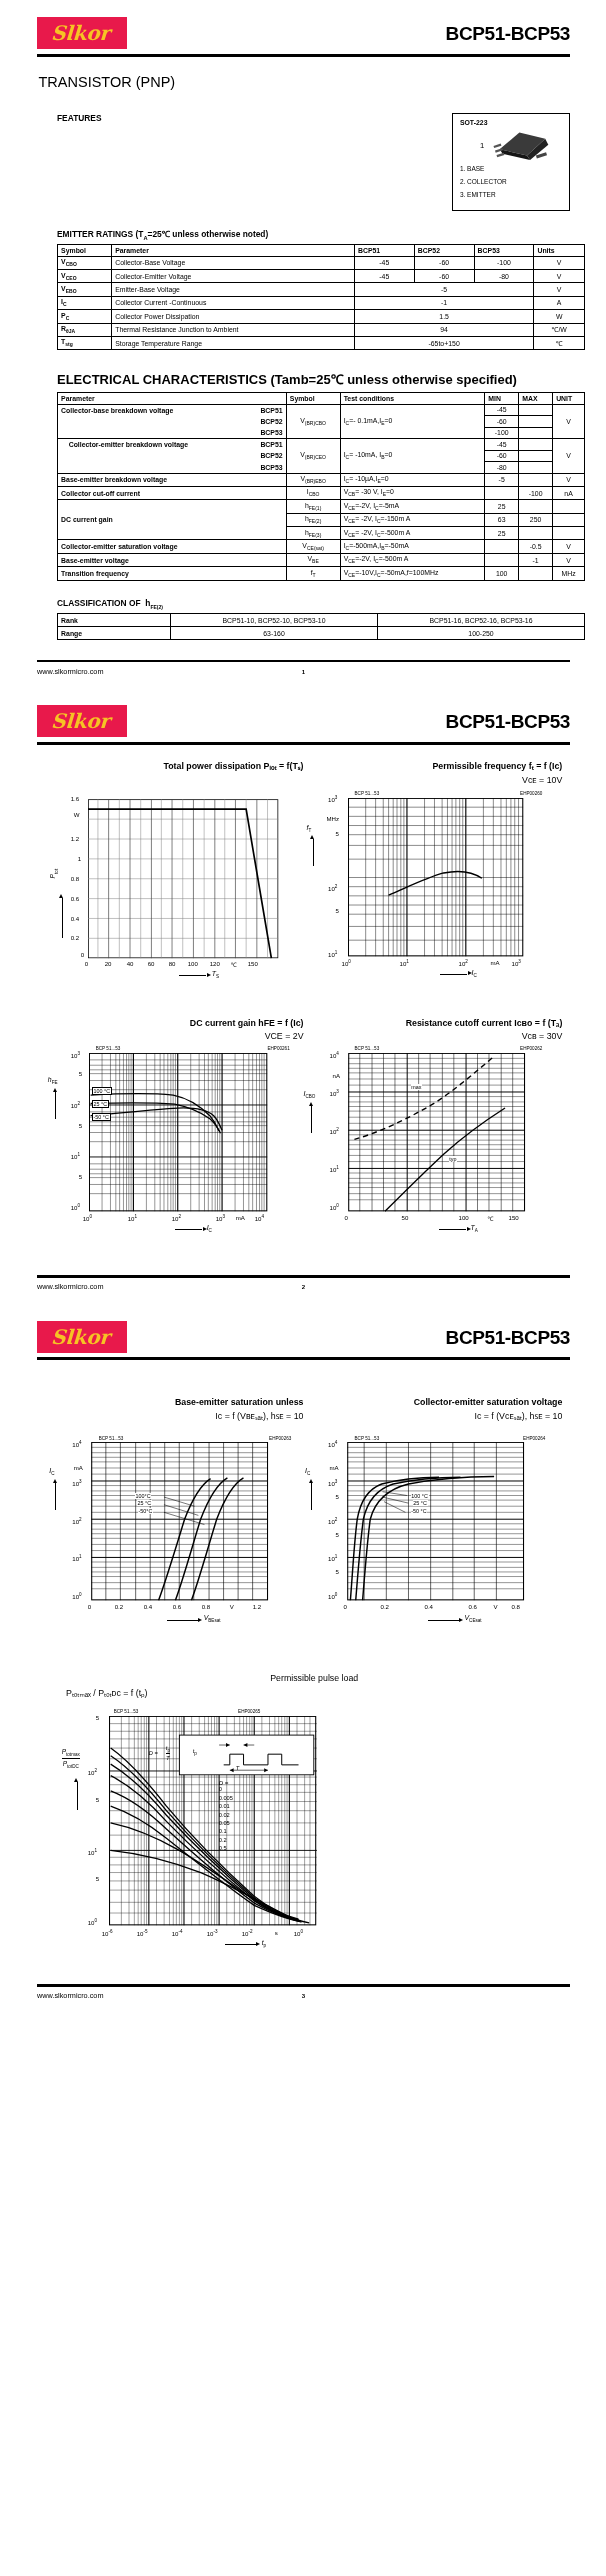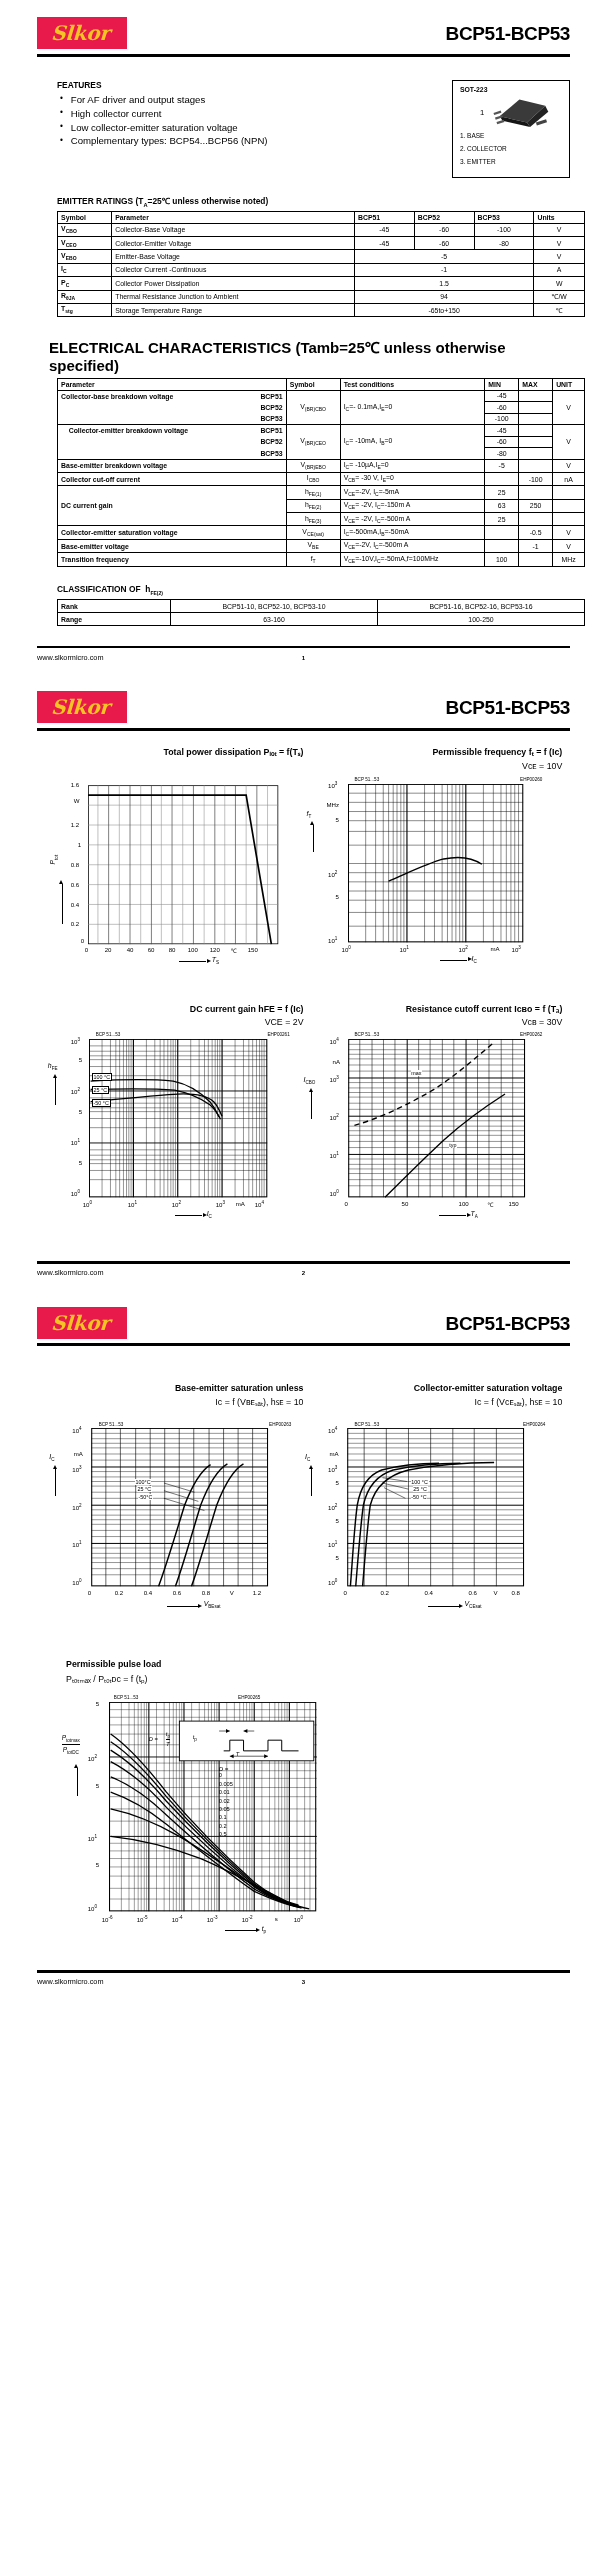--- a/index.html
+++ b/index.html
@@ -41,21 +41,21 @@
   }
 
   .pkg-box { width:118px; height:98px; border:0.8px solid #000; padding:5.4px 6.9px; position:relative; }
   .pkg-label { font-size:6.9px; font-weight:bold; }
   .pkg-img { height:31px; position:relative; margin-top:1.5px; }
   .pkg-pin1 { position:absolute; left:20px; top:13.8px; font-size:7.7px; }
   .pkg-pins { font-size:6.5px; line-height:1.95; margin-top:4.6px; }
 
   
   .sec-title { font-size:8.4px; font-weight:bold; margin:17px 0 3.8px 20px; }
-  .sec-title.eltitle { margin-top:20px; margin-left:12px; font-size:15px; }
+  .sec-title.eltitle { margin-top:20px; margin-left:20px; font-size:13px; }
   .sup { font-size:5.7px; vertical-align:sub; }
 
   
   table { border-collapse:collapse; font-size:6.9px; }
   .tbl { margin-left:20px; width:528px; }
   .tbl th, .tbl td {
     border:0.8px solid #000; padding:1.5px 3.1px; vertical-align:middle; height:11.5px;
   }
   .tbl th { font-weight:bold; text-align:left; }
   .c { text-align:center; }
@@ -113,47 +113,42 @@
     border-top:2.7px solid transparent; border-bottom:2.7px solid transparent;
     border-left:4.6px solid #000;
   }
   .tick { position:absolute; font-size:6.1px; }
   .tick .e { font-size:4.6px; vertical-align:super; }
   .axname { position:absolute; font-size:6.9px; font-style:italic; }
   .axname .s { font-style:normal; font-size:4.6px; vertical-align:sub; }
   .curvelbl { position:absolute; font-size:5.4px; background:#fff; padding:0 0.8px; }
   .note { position:absolute; font-size:5.7px; }
 
-  .pulse-head { font-size:8.8px; font-weight:bold; margin:0 0 0 21.4px; }
+  .pulse-head { font-size:8.8px; font-weight:normal; margin:0 0 0 21.4px;text-align:center; }
   .pulse-sub { font-size:8.8px; margin:3.8px 0 0 21.4px; }
 </style>
 </head>
 <body>
 
 <div class="page">
   <div class="page-inner">
 
     <div class="doc-header">
       <div class="logo">
         <span class="logo-text">Slkor</span>
       </div>
       <div class="part-no">BCP51-BCP53</div>
     </div>
     <div class="hrule"></div>
 
+    <div class="title-main">TRANSISTOR (PNP)</div>
 
     <div class="features-row">
       <div class="features">
         <h3>FEATURES</h3>
-        <ul>
-          <li>For AF driver and output stages</li>
-          <li>High collector current</li>
-          <li>Low collector-emitter saturation voltage</li>
-          <li>Complementary types: BCP54...BCP56 (NPN)</li>
-        </ul>
       </div>
 
       <div class="pkg-box">
         <div class="pkg-label">SOT-223</div>
         <div class="pkg-img">
           <svg width="99" height="35" viewBox="0 0 130 46">
             <polygon points="52,28 78,6 112,14 88,36" fill="#3a3a3a"></polygon>
             <polygon points="88,36 112,14 116,22 92,42" fill="#222"></polygon>
             <polygon points="52,28 88,36 92,42 56,34" fill="#151515"></polygon>
             <rect x="44" y="22" width="10" height="3" fill="#555" transform="rotate(-18 49 23)"></rect>

